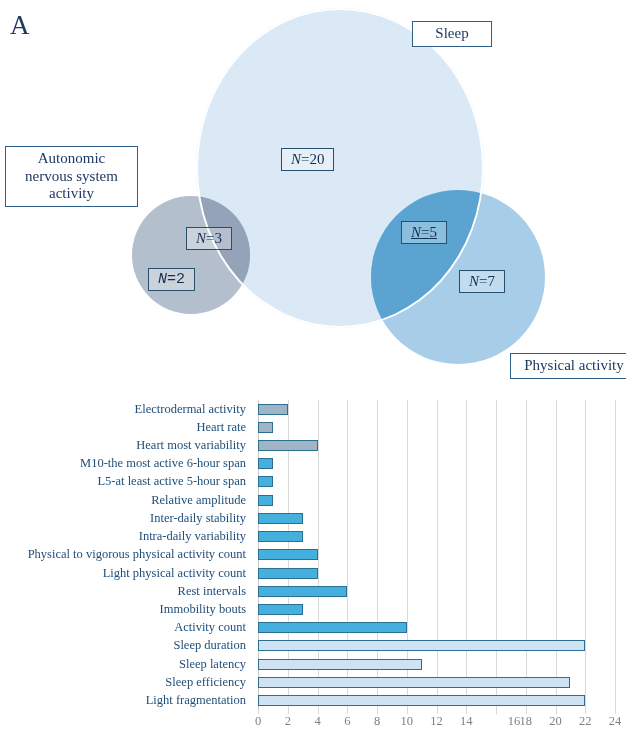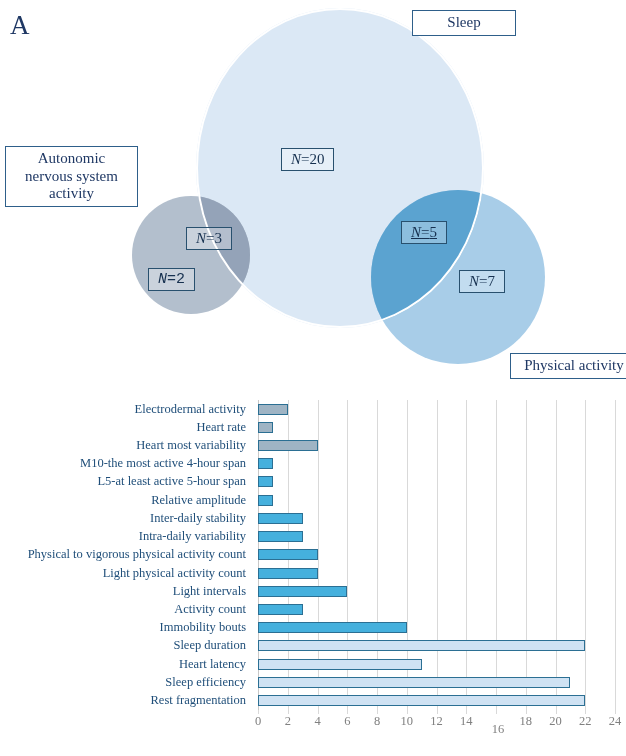--- a/index.html
+++ b/index.html
@@ -87,21 +87,21 @@
     background:#ffffff;
     color:#1f3864;
     font-family:"Liberation Serif", serif;
     font-size:15px;
     text-align:center;
     line-height:1.18;
     padding:3px 8px;
     box-sizing:border-box;
     white-space:nowrap;
   }
-  #lbl-sleep{left:412px;top:10px;width:104px;}
+  #lbl-sleep{left:412px;top:21px;width:80px;}
   #lbl-ans{left:5px;top:146px;width:133px;white-space:normal;}
   #lbl-pa{left:494px;top:353px;width:128px;margin-left:16px;}
 
   .n-box{
     position:absolute;
     border:1.4px solid #28506e;
     background:rgba(255,255,255,0.30);
     color:#16304f;
     font-family:"Liberation Serif", serif;
     font-size:15px;
@@ -223,34 +223,34 @@
 
   </div>
 </div>
 
 <div id="panel-b">
 
   <div id="ylabels">
       <div class="ylabel">Electrodermal activity</div>
       <div class="ylabel">Heart rate</div>
       <div class="ylabel">Heart most variability</div>
-      <div class="ylabel">M10-the most active 4-hour span</div>
+      <div class="ylabel">M10-the most active 6-hour span</div>
       <div class="ylabel">L5-at least active 5-hour span</div>
       <div class="ylabel">Relative amplitude</div>
       <div class="ylabel">Inter-daily stability</div>
       <div class="ylabel">Intra-daily variability</div>
       <div class="ylabel">Physical to vigorous physical activity count</div>
       <div class="ylabel">Light physical activity count</div>
-      <div class="ylabel">Light intervals</div>
+      <div class="ylabel">Rest intervals</div>
+      <div class="ylabel">Immobility bouts</div>
       <div class="ylabel">Activity count</div>
-      <div class="ylabel">Immobility bouts</div>
       <div class="ylabel">Sleep duration</div>
-      <div class="ylabel">Heart latency</div>
+      <div class="ylabel">Sleep latency</div>
       <div class="ylabel">Sleep efficiency</div>
-      <div class="ylabel">Rest fragmentation</div>
+      <div class="ylabel">Light fragmentation</div>
     </div>
 
   <div id="chart-area">
     <div id="gridlines">
         <div class="gridline" style="left: 29.75px;"></div>
         <div class="gridline" style="left: 59.5px;"></div>
         <div class="gridline" style="left: 89.25px;"></div>
         <div class="gridline" style="left: 119px;"></div>
         <div class="gridline" style="left: 148.75px;"></div>
         <div class="gridline" style="left: 178.5px;"></div>
@@ -328,21 +328,21 @@
       <div class="xtick" style="left: 89.25px;">6</div>
       <div class="xtickmark" style="left: 119px;"></div>
       <div class="xtick" style="left: 119px;">8</div>
       <div class="xtickmark" style="left: 148.75px;"></div>
       <div class="xtick" style="left: 148.75px;">10</div>
       <div class="xtickmark" style="left: 178.5px;"></div>
       <div class="xtick" style="left: 178.5px;">12</div>
       <div class="xtickmark" style="left: 208.25px;"></div>
       <div class="xtick" style="left: 208.25px;">14</div>
       <div class="xtickmark" style="left: 238px;"></div>
-      <div class="xtick" style="left: 240px; margin-top: 8px;">16</div>
+      <div class="xtick" style="left: 256px;">16</div>
       <div class="xtickmark" style="left: 267.75px;"></div>
       <div class="xtick" style="left: 267.75px;">18</div>
       <div class="xtickmark" style="left: 297.5px;"></div>
       <div class="xtick" style="left: 297.5px;">20</div>
       <div class="xtickmark" style="left: 327.25px;"></div>
       <div class="xtick" style="left: 327.25px;">22</div>
       <div class="xtickmark" style="left: 357px;"></div>
       <div class="xtick" style="left: 357px;">24</div>
     </div>
 

